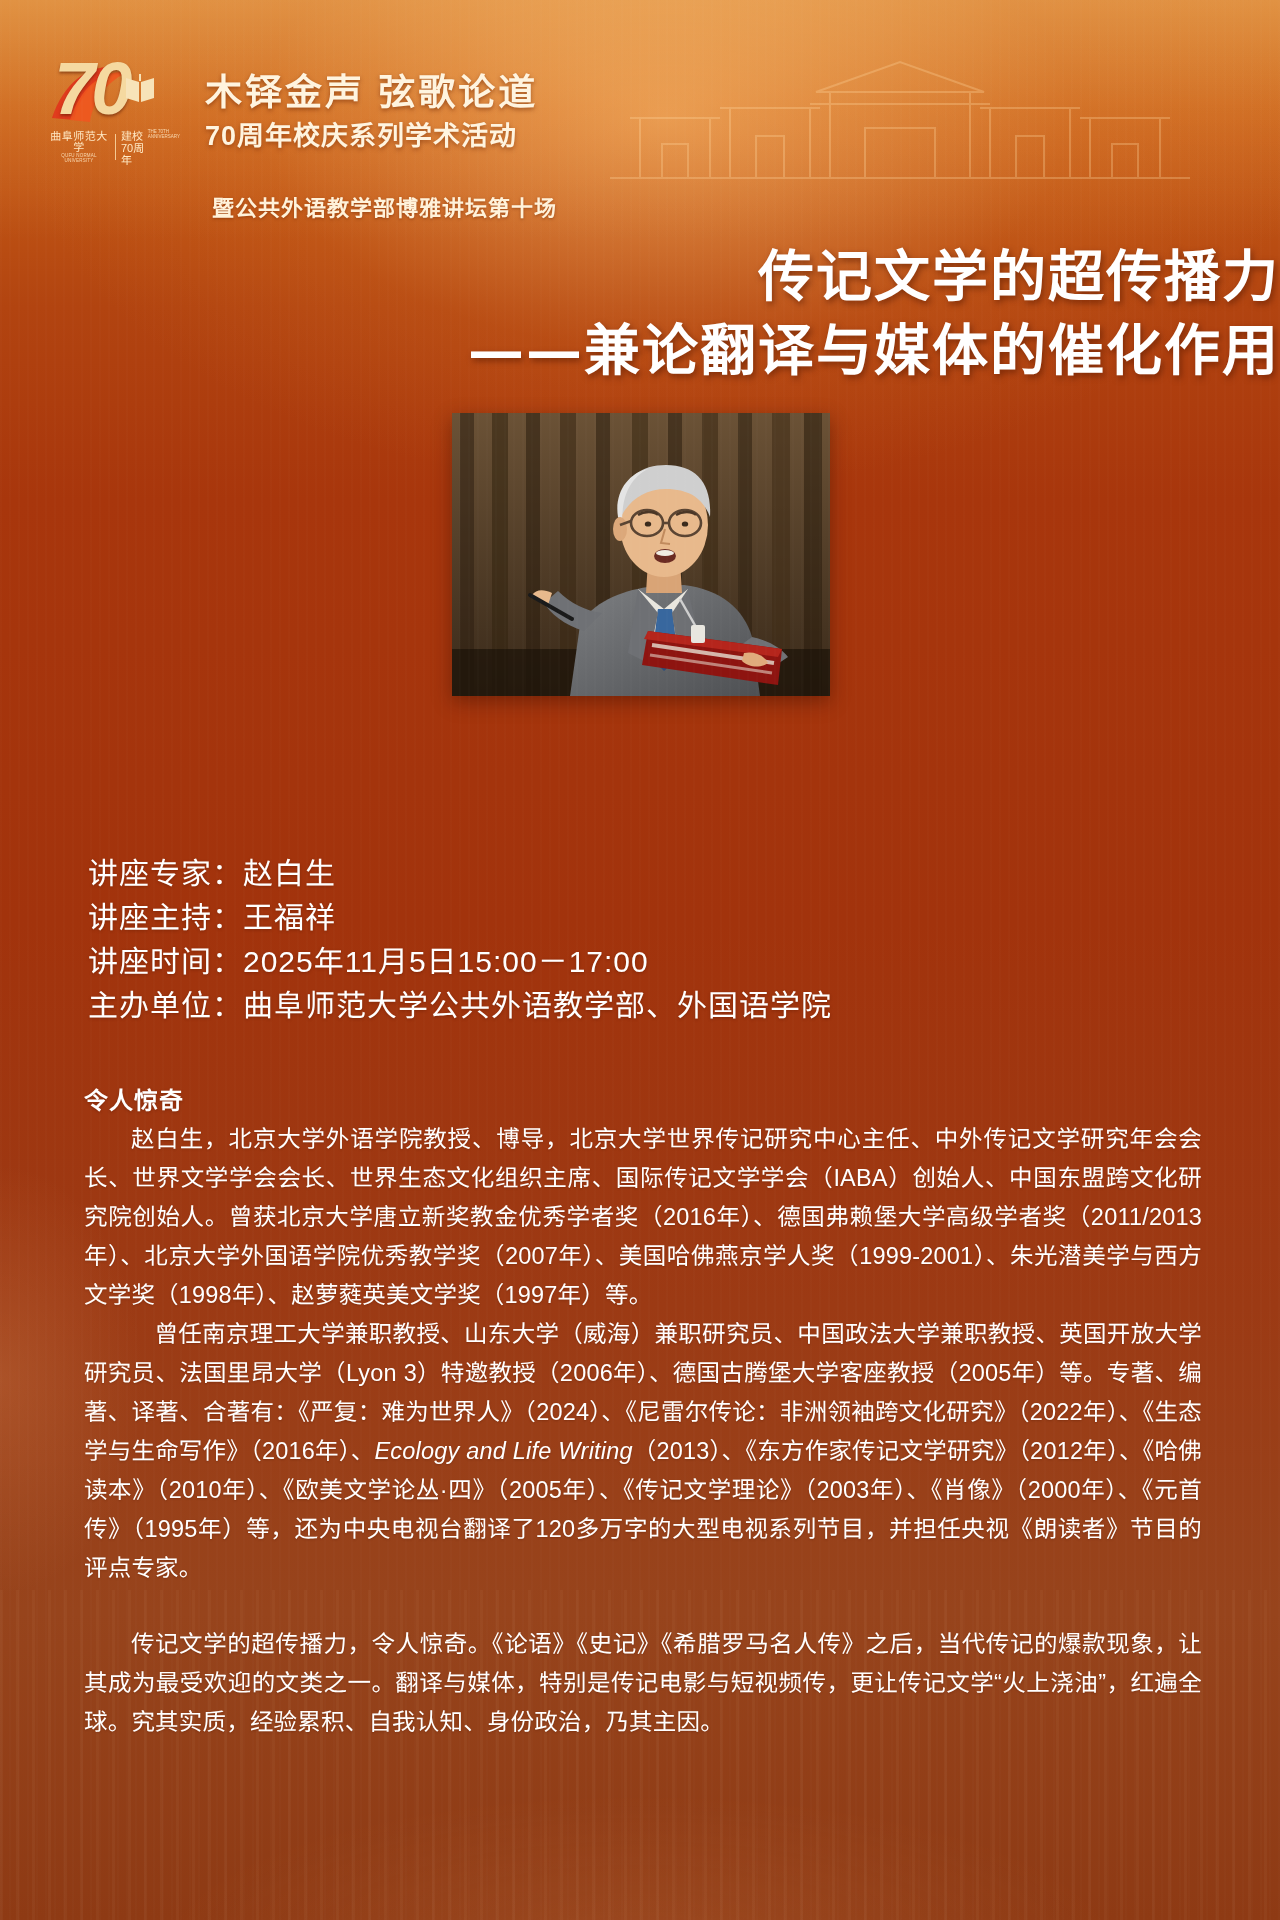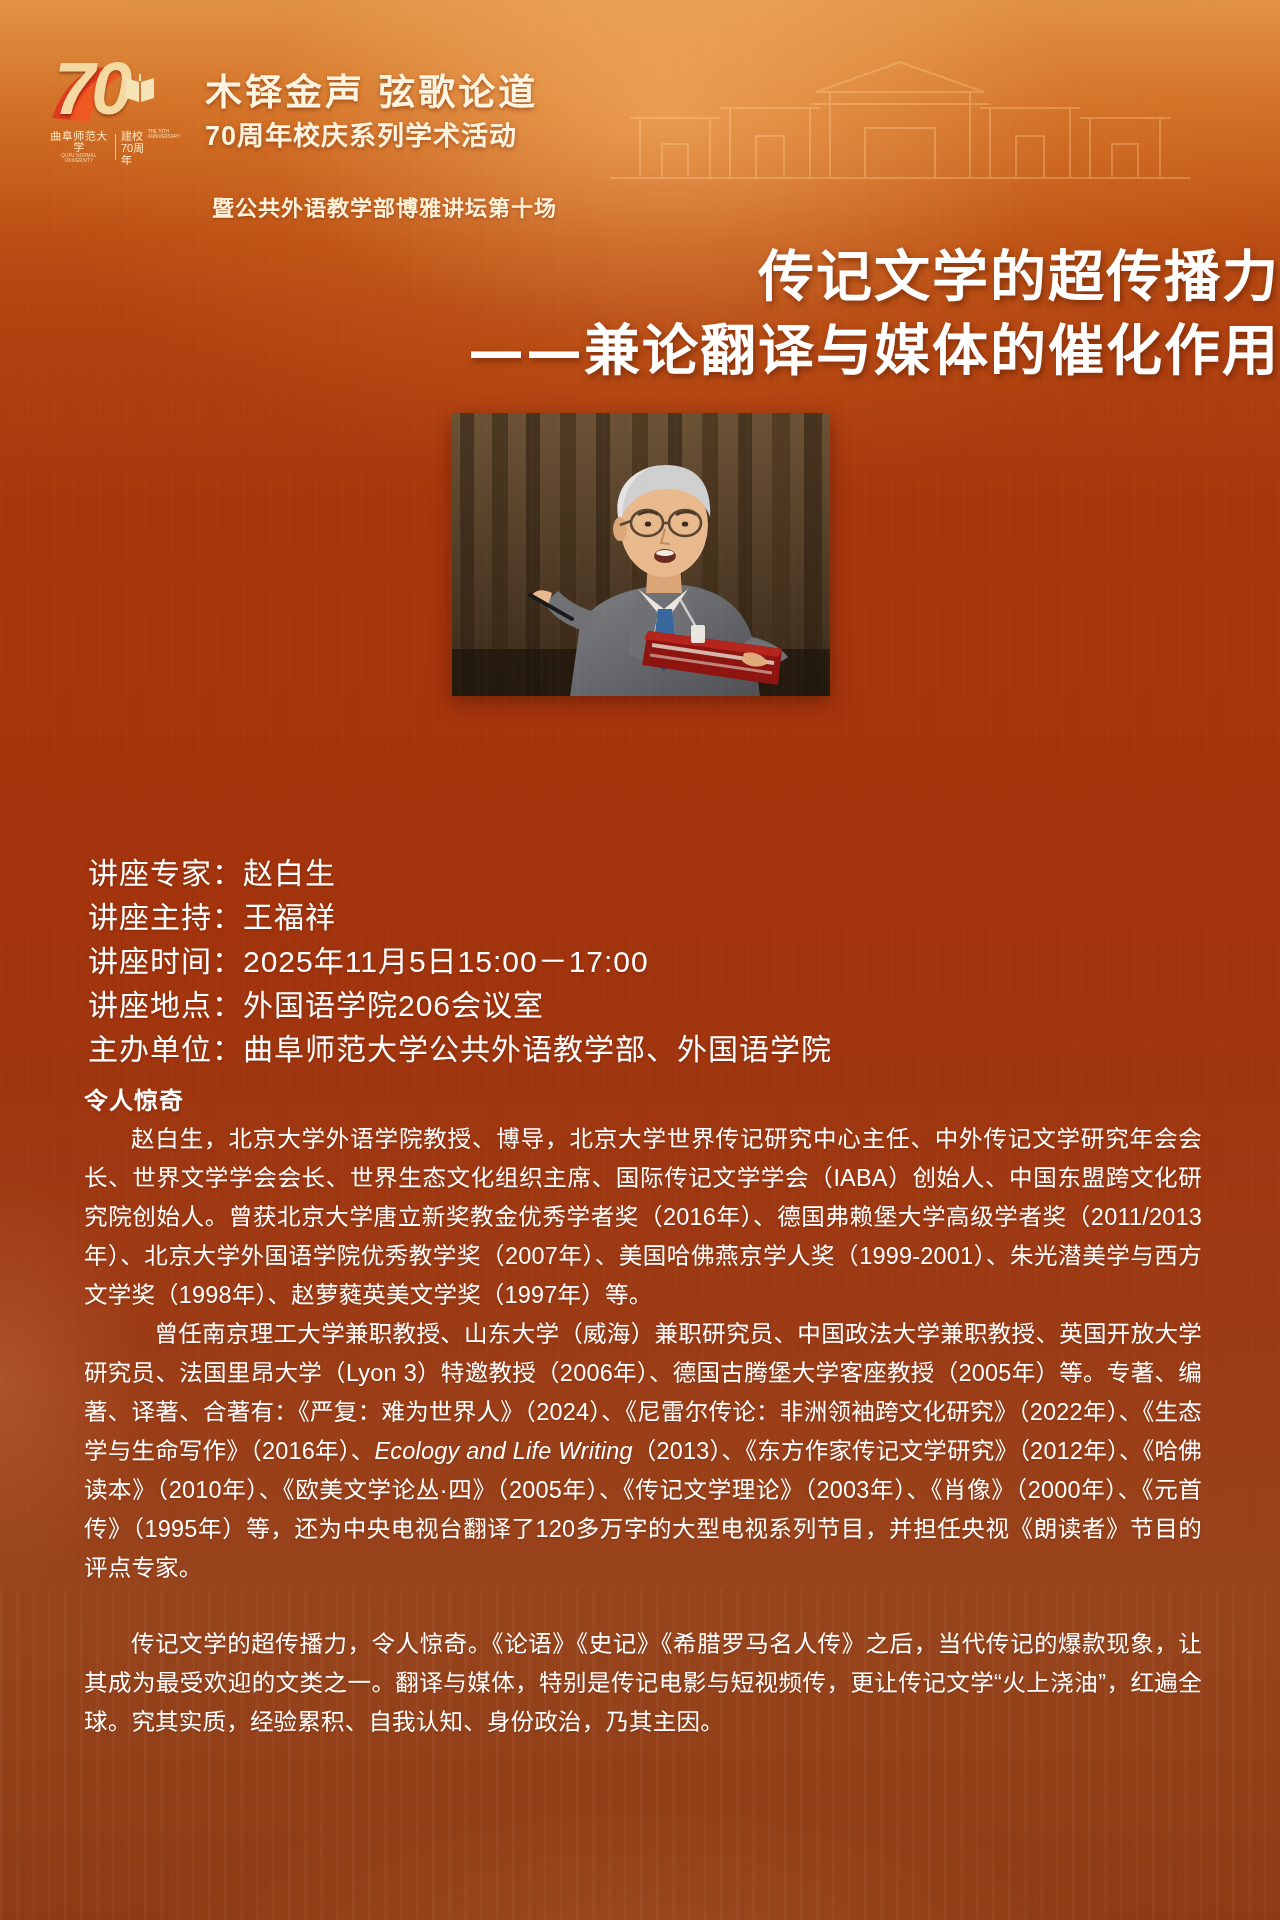--- a/index.html
+++ b/index.html
@@ -396,21 +396,20 @@
 
       <path d="M228 186 L244 214" stroke="#cfcfcf" stroke-width="2.5" fill="none"></path>
       <rect x="239" y="212" width="14" height="18" rx="2" fill="#e8e6df"></rect>
     </svg>
   </div>
 
   <div class="info">
     <div class="info-row">讲座专家：赵白生</div>
     <div class="info-row">讲座主持：王福祥</div>
     <div class="info-row">讲座时间：2025年11月5日15:00－17:00</div>
-    <div class="info-row">讲座地点：外国语学院206会议室</div>
     <div class="info-row">主办单位：曲阜师范大学公共外语教学部、外国语学院</div>
   </div>
 
   <div class="section" id="bio">
     <div class="section-title">令人惊奇</div>
     <div class="para indent">赵白生，北京大学外语学院教授、博导，北京大学世界传记研究中心主任、中外传记文学研究年会会长、世界文学学会会长、世界生态文化组织主席、国际传记文学学会（IABA）创始人、中国东盟跨文化研究院创始人。曾获北京大学唐立新奖教金优秀学者奖（2016年）、德国弗赖堡大学高级学者奖（2011/2013年）、北京大学外国语学院优秀教学奖（2007年）、美国哈佛燕京学人奖（1999-2001）、朱光潜美学与西方文学奖（1998年）、赵萝蕤英美文学奖（1997年）等。</div>
     <div class="para indent3"><span>曾任南京理工大学兼职教授、山东大学（威海）兼职研究员、中国政法大学兼职教授、英国开放大学研究员、法国里昂大学（Lyon 3）特邀教授（2006年）、德国古腾堡大学客座教授（2005年）等。专著、编著、译著、合著有：《严复：难为世界人》（2024）、《尼雷尔传论：非洲领袖跨文化研究》（2022年）、《生态学与生命写作》（2016年）、</span><span class="it">Ecology and Life Writing</span><span>（2013）、《东方作家传记文学研究》（2012年）、《哈佛读本》（2010年）、《欧美文学论丛·四》（2005年）、《传记文学理论》（2003年）、《肖像》（2000年）、《元首传》（1995年）等，还为中央电视台翻译了120多万字的大型电视系列节目，并担任央视《朗读者》节目的评点专家。</span></div>
   </div>
 
   <div class="section" id="abstract">

